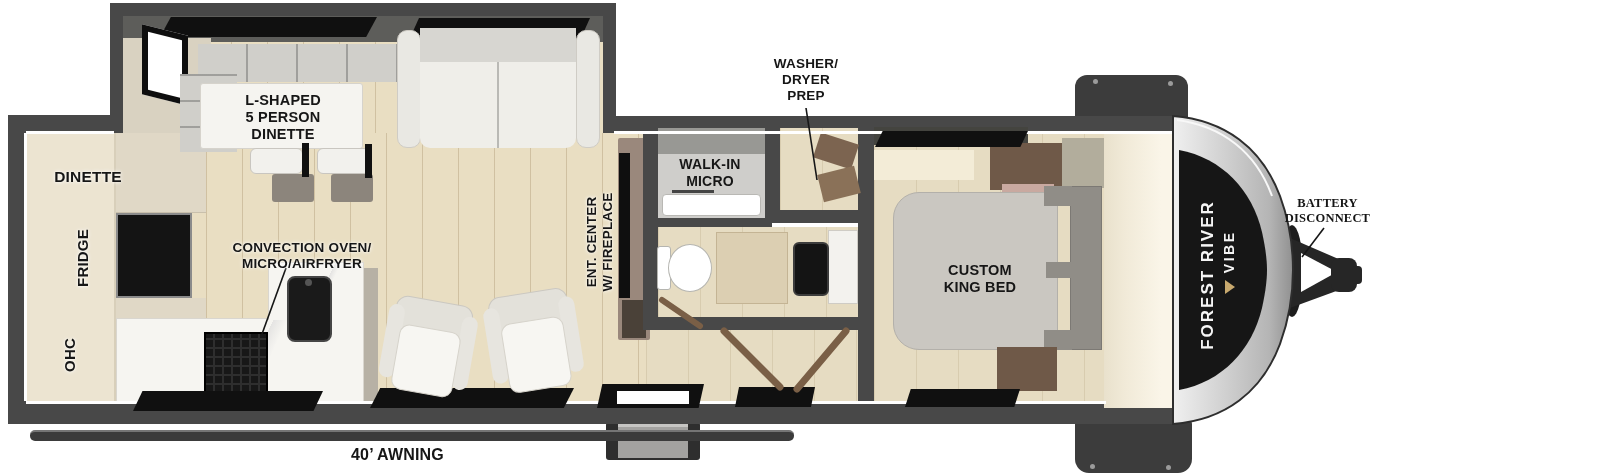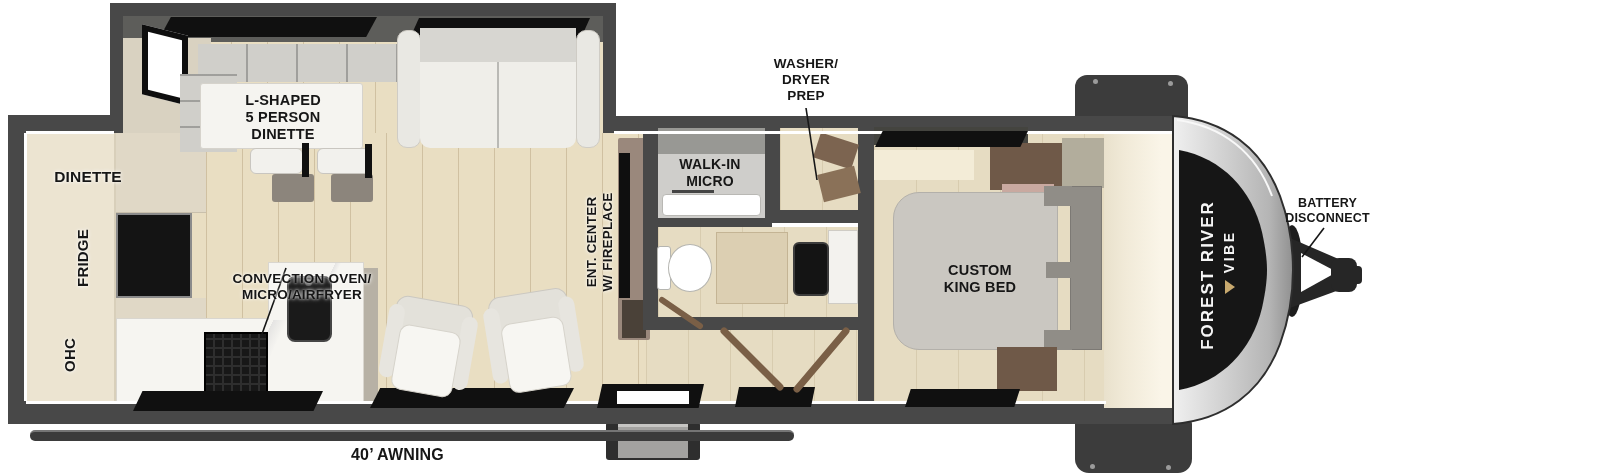--- a/index.html
+++ b/index.html
@@ -178,32 +178,32 @@
     <line x1="806" y1="108" x2="817" y2="180" stroke="#161616" stroke-width="1.6"></line>
     <line x1="1324" y1="228" x2="1302" y2="257" stroke="#161616" stroke-width="1.6"></line>
   </svg>
 
   <div class="lbl" style="left:208px;top:92px;width:150px;height:56px;font-size:14.5px;">L-SHAPED
 5 PERSON
 DINETTE</div>
   <div class="lbl halo" style="left:38px;top:168px;width:100px;height:20px;font-size:15.5px;">DINETTE</div>
   <div class="lbl halo rot" style="left:44px;top:248px;width:80px;height:20px;font-size:15px;">FRIDGE</div>
   <div class="lbl halo rot" style="left:41px;top:345px;width:60px;height:20px;font-size:15px;">OHC</div>
-  <div class="lbl halo" style="left:212px;top:240px;width:180px;height:32px;font-size:13.5px;margin-top:31px;">CONVECTION OVEN/
+  <div class="lbl halo" style="left:212px;top:240px;width:180px;height:32px;font-size:13.5px;">CONVECTION OVEN/
 MICRO/AIRFRYER</div>
   <div class="lbl halo rot" style="left:527px;top:224px;width:150px;height:36px;font-size:13.5px;">ENT. CENTER
 W/ FIREPLACE</div>
   <div class="lbl" style="left:650px;top:156px;width:120px;height:36px;font-size:14px;">WALK-IN
 MICRO</div>
   <div class="lbl" style="left:915px;top:262px;width:130px;height:38px;font-size:14.5px;">CUSTOM
 KING BED</div>
   <div class="lbl" style="left:756px;top:56px;width:100px;height:54px;font-size:13.5px;">WASHER/
 DRYER
 PREP</div>
-  <div class="lbl" style="left:1265px;top:196px;width:125px;height:34px;font-size:12.5px;font-family:Liberation Sans, sans-serif;">BATTERY
+  <div class="lbl" style="left:1265px;top:196px;width:125px;height:34px;font-size:12.5px;font-family:Liberation Serif, serif;">BATTERY
 DISCONNECT</div>
   <div class="lbl" style="left:330px;top:446px;width:135px;height:20px;font-size:16px;">40’ AWNING</div>
 
   <div class="lbl rot" style="left:1114px;top:264px;width:190px;height:22px;font-size:17px;color:#f5f5f5;letter-spacing:2px;">FOREST RIVER</div>
   <div class="rot" style="left:1169px;top:253px;width:120px;height:18px;text-align:center;">
     <span style="position:static;display:inline-block;width:0;height:0;border-left:7px solid transparent;border-right:7px solid transparent;border-top:10px solid #c8a96e;vertical-align:middle;margin-right:2px;"></span>
     <span style="position:static;display:inline;font-weight:700;font-size:14px;color:#f5f5f5;letter-spacing:2.5px;">VIBE</span>
   </div>
 </div>
 

